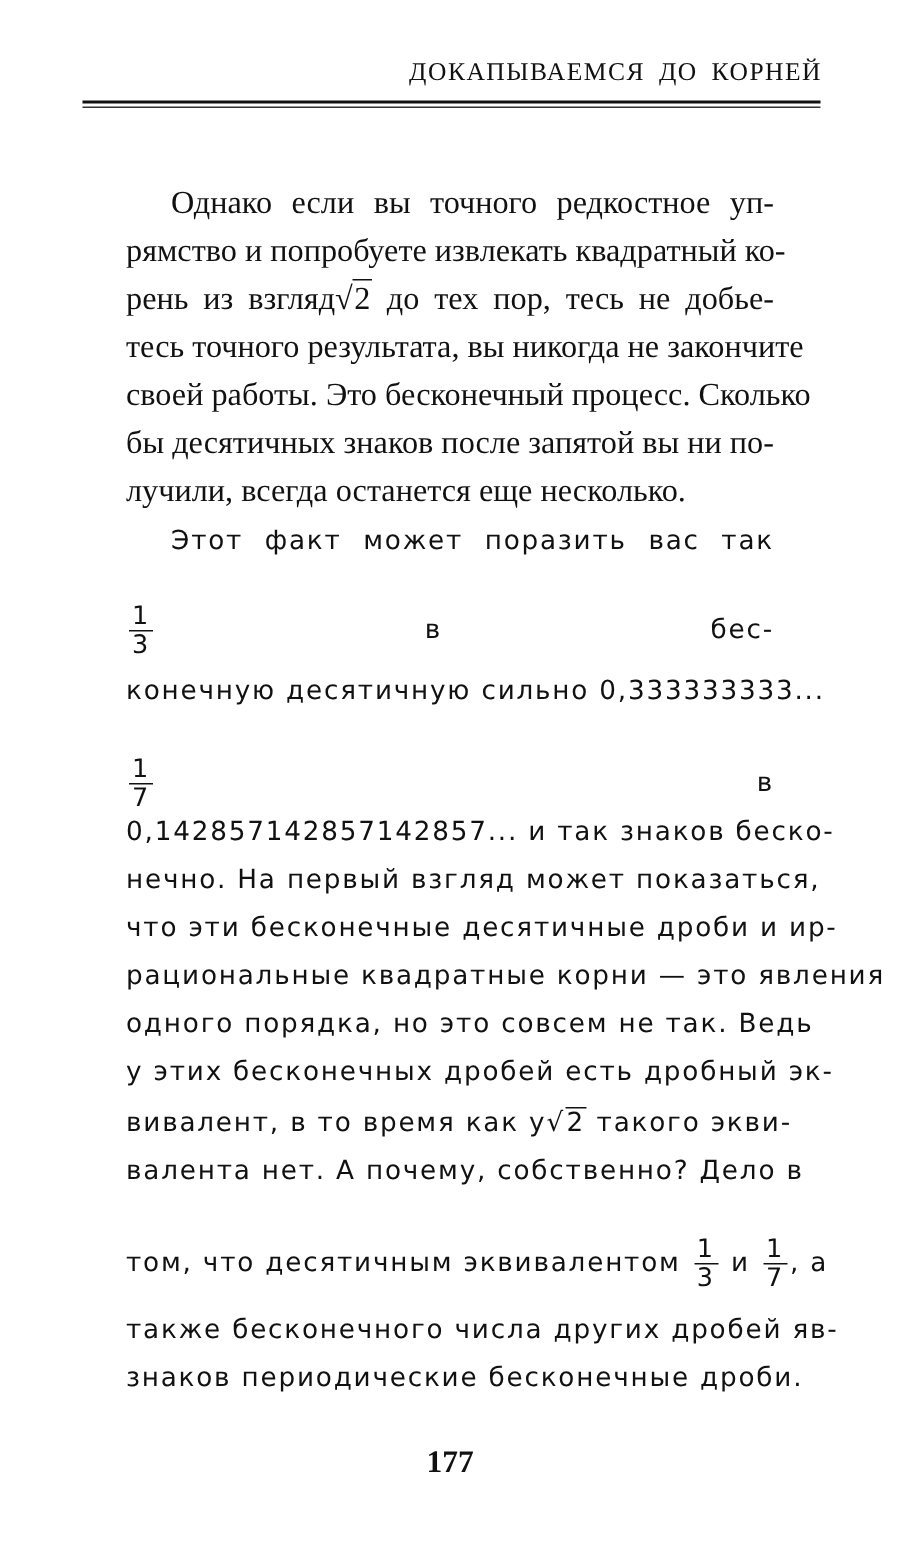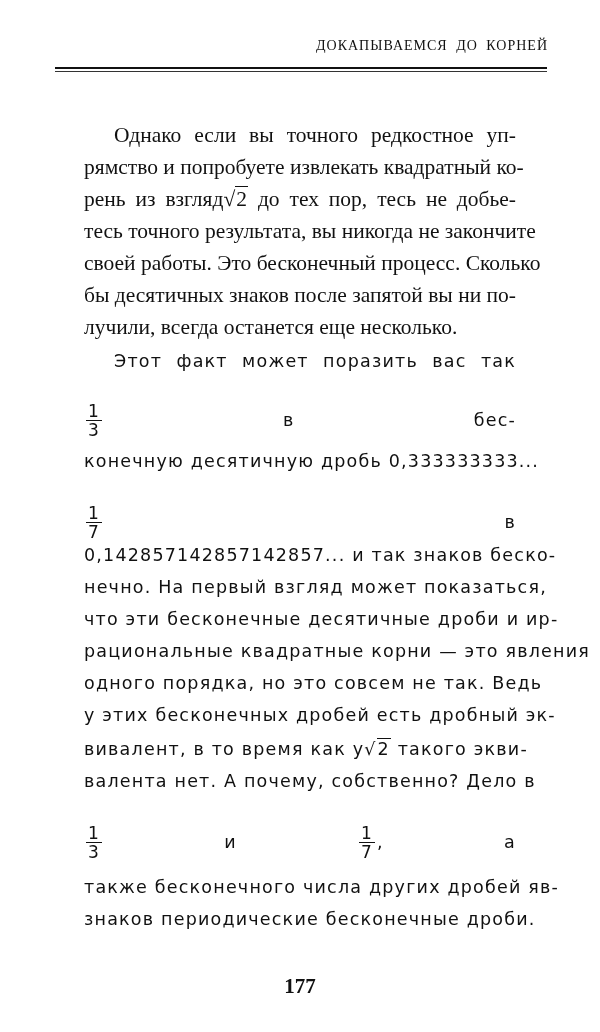--- a/index.html
+++ b/index.html
@@ -1,39 +1,39 @@
 <!DOCTYPE html>
 <html><head>
 <meta charset="utf-8">
 <style>
   html, body { margin:0; padding:0; background:#ffffff; }
   body { width:600px; height:1032px; position:relative; overflow:hidden; color:#111; }
   .header-title {
     position:absolute; left:0; right:52px; top:38px; text-align:right;
-    font-family:"Liberation Serif", serif; font-size:14px; letter-spacing:1px;
+    font-family:"Liberation Serif", serif; font-size:17px; letter-spacing:1px;
     word-spacing:4px;
   }
   .rule { position:absolute; left:55px; right:53px; top:67px; height:5px; }
   .rule .l1 { position:absolute; left:0; right:0; top:0; height:2px; background:#111; }
   .rule .l2 { position:absolute; left:0; right:0; top:4px; height:1px; background:#333; }
   .text {
     position:absolute; left:84px; width:432px;
     font-family:"Liberation Serif", serif; font-size:21.5px; color:#111;
   }
   .line { position:absolute; left:0; right:0; white-space:nowrap; text-align:justify; text-align-last:justify; height:30px; line-height:30px; }
   .wide { font-family:"DejaVu Sans", sans-serif; font-size:17.5px; letter-spacing:1.2px; }
   .indent { padding-left:30px; }
   .frac { display:inline-block; vertical-align:middle; text-align:center; font-size:17px; line-height:18px; margin:0 2px; }
   .frac .num { display:block; border-bottom:1px solid #111; padding:0 2px; }
   .frac .den { display:block; padding:0 2px; }
   .sqrt { display:inline-block; }
   .sqrt .rad { border-top:1px solid #111; padding:0 1px; }
   .page-num {
     position:absolute; left:0; right:0; top:962px; text-align:center;
-    font-family:"Liberation Serif", serif; font-weight:bold; font-size:21px;margin-top:12px;
+    font-family:"Liberation Serif", serif; font-weight:bold; font-size:21px;
   }
 </style>
 </head>
 <body>
 
 <div>
   <div class="header-title">ДОКАПЫВАЕМСЯ ДО КОРНЕЙ</div>
   <div class="rule">
       <div class="l1"></div>
       <div class="l2"></div>
@@ -48,34 +48,34 @@
   </div>
   <div class="line" style="top:96px">тесь точного результата, вы никогда не закончите</div>
   <div class="line" style="top:128px">своей работы. Это бесконечный процесс. Сколько</div>
   <div class="line" style="top:160px">бы десятичных знаков после запятой вы ни по-</div>
   <div class="line" style="top:192px; text-align-last:left">лучили, всегда останется еще несколько.</div>
 
   <div class="line wide indent" style="top:226px">Этот факт может поразить вас так</div>
   <div class="line wide" style="top:282px">
      <span class="frac"><span class="num">1</span><span class="den">3</span></span> <span>в бес-</span>
   </div>
-  <div class="line wide" style="top:326px; text-align-last:left">конечную десятичную дробь 0,333333333...</div>
+  <div class="line wide" style="top:326px; text-align-last:left">конечную десятичную сильно 0,333333333...</div>
   <div class="line wide" style="top:384px">
      <span class="frac"><span class="num">1</span><span class="den">7</span></span> <span>в</span>
   </div>
   <div class="line wide" style="top:420px">0,142857142857142857... и так знаков беско-</div>
   <div class="line wide" style="top:452px">нечно. На первый взгляд может показаться,</div>
   <div class="line wide" style="top:484px">что эти бесконечные десятичные дроби и ир-</div>
   <div class="line wide" style="top:516px">рациональные квадратные корни — это явления</div>
   <div class="line wide" style="top:548px">одного порядка, но это совсем не так. Ведь</div>
   <div class="line wide" style="top:580px">у этих бесконечных дробей есть дробный эк-</div>
   <div class="line wide" style="top:614px">
     <span>вивалент, в то время как у</span><span class="sqrt"><span>√</span><span class="rad">2</span></span> <span>такого экви-</span>
   </div>
   <div class="line wide" style="top:646px">валента нет. А почему, собственно? Дело в</div>
   <div class="line wide" style="top:704px">
-     <span class="frac"><span class="num">1</span><span class="den">3</span></span> <span>и</span> <span class="frac"><span class="num">1</span><span class="den">7</span></span><span>, а</span>
+    <span>том, что десятичным эквивалентом</span> <span class="frac"><span class="num">1</span><span class="den">3</span></span> <span>и</span> <span class="frac"><span class="num">1</span><span class="den">7</span></span><span>, а</span>
   </div>
   <div class="line wide" style="top:752px">также бесконечного числа других дробей яв-</div>
   <div class="line wide" style="top:784px; text-align-last:left">знаков периодические бесконечные дроби.</div>
 </div>
 
 <div class="page-num">177</div>
 
 </body></html>

